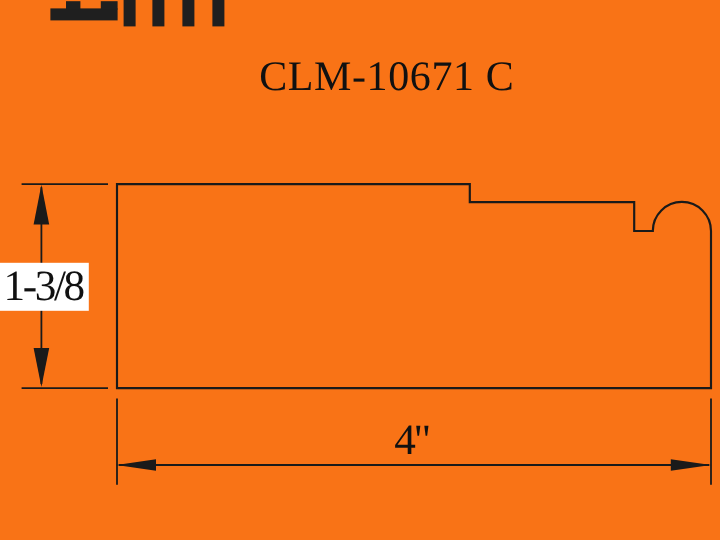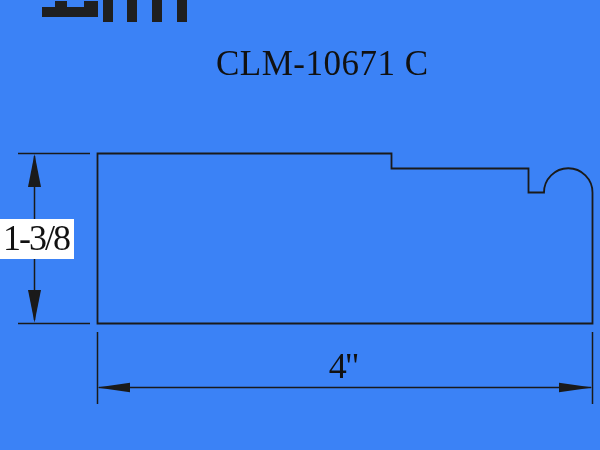--- a/index.html
+++ b/index.html
@@ -4,21 +4,21 @@
 <style>
   html, body {
     margin: 0;
     padding: 0;
     background: #ffffff;
   }
   .stage {
     position: relative;
     width: 600px;
     height: 450px;
-    background: #3b82f6;
+    background: #f97316;
     overflow: hidden;
     font-family: "Liberation Serif", serif;
     color: #1a1a1a;
   }
   .stage svg {
     position: absolute;
     left: 0;
     top: 0;
   }
   .outline {

